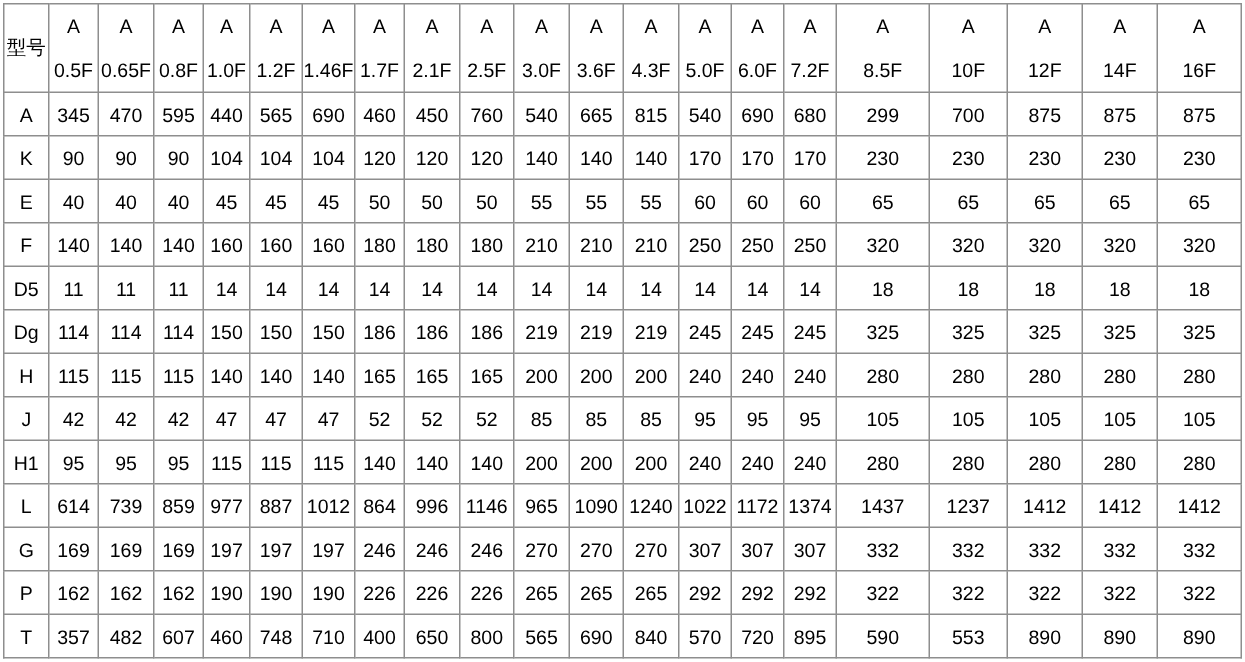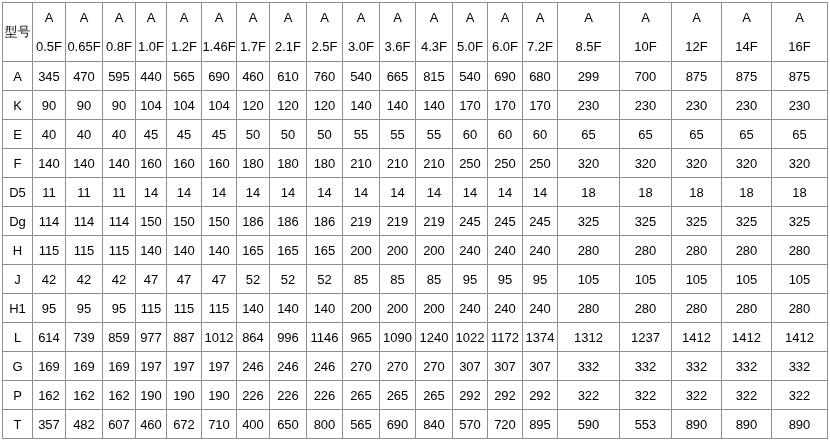--- a/index.html
+++ b/index.html
@@ -203,21 +203,21 @@
 
     <tr>
           <th>A</th>
           <td>345</td>
           <td>470</td>
           <td>595</td>
           <td>440</td>
           <td>565</td>
           <td>690</td>
           <td>460</td>
-          <td>610</td>
+          <td>450</td>
           <td>760</td>
           <td>540</td>
           <td>665</td>
           <td>815</td>
           <td>540</td>
           <td>690</td>
           <td>680</td>
           <td>299</td>
           <td>700</td>
           <td>875</td>
@@ -418,21 +418,21 @@
           <td>1012</td>
           <td>864</td>
           <td>996</td>
           <td>1146</td>
           <td>965</td>
           <td>1090</td>
           <td>1240</td>
           <td>1022</td>
           <td>1172</td>
           <td>1374</td>
-          <td>1312</td>
+          <td>1437</td>
           <td>1237</td>
           <td>1412</td>
           <td>1412</td>
           <td>1412</td>
         </tr>
         <tr>
           <th>G</th>
           <td>169</td>
           <td>169</td>
           <td>169</td>
@@ -476,21 +476,21 @@
           <td>322</td>
           <td>322</td>
           <td>322</td>
         </tr>
         <tr>
           <th>T</th>
           <td>357</td>
           <td>482</td>
           <td>607</td>
           <td>460</td>
-          <td>672</td>
+          <td>748</td>
           <td>710</td>
           <td>400</td>
           <td>650</td>
           <td>800</td>
           <td>565</td>
           <td>690</td>
           <td>840</td>
           <td>570</td>
           <td>720</td>
           <td>895</td>

